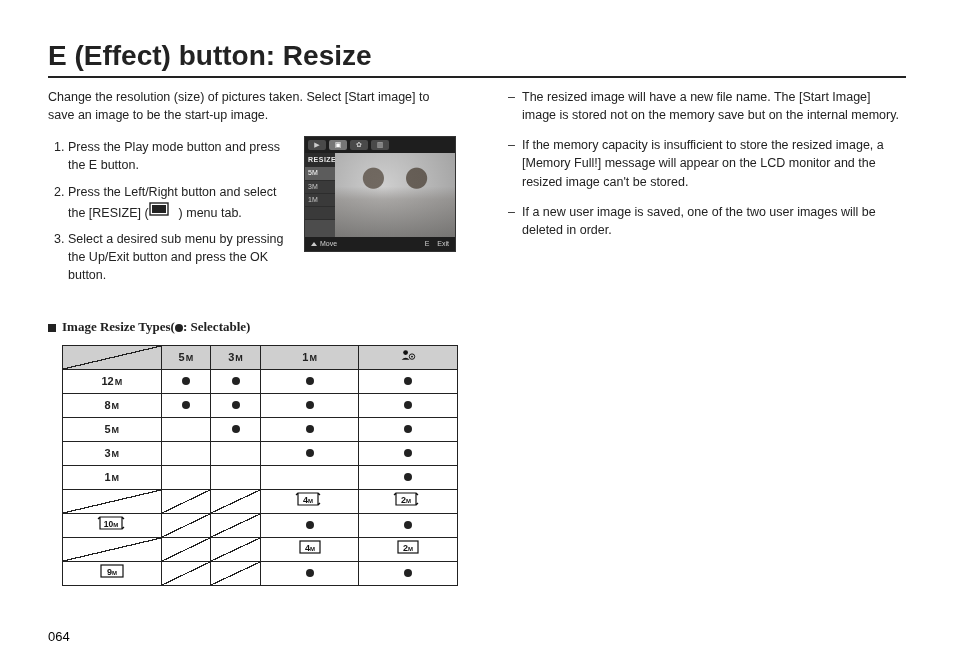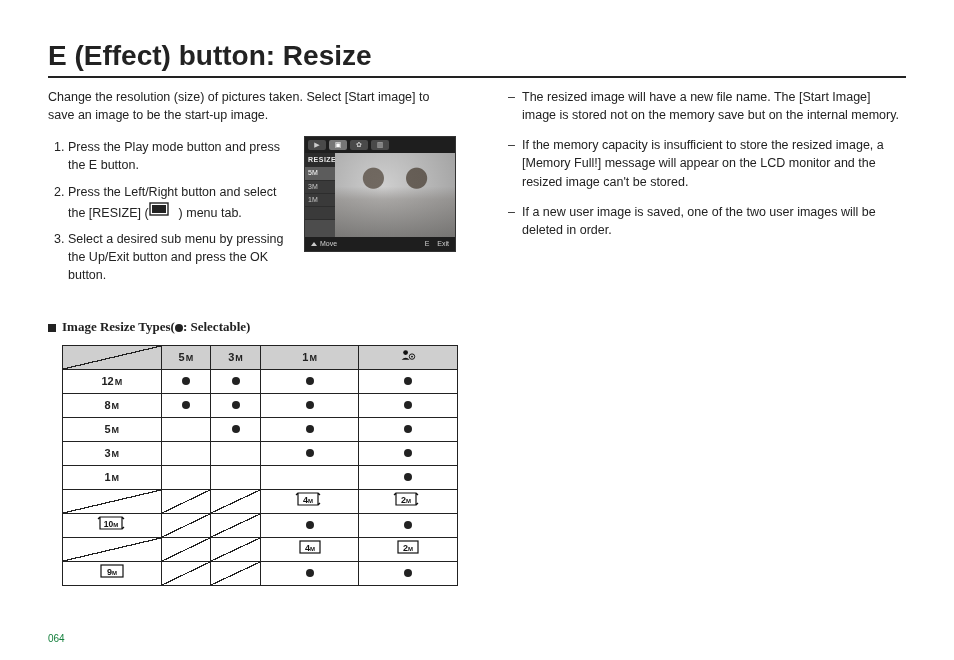--- a/index.html
+++ b/index.html
@@ -41,21 +41,21 @@
   .diag::after { content:""; position:absolute; left:0; right:0; top:0; bottom:0; background: linear-gradient(to bottom right, transparent calc(50% - .6px), #222 calc(50% - .6px), #222 calc(50% + .6px), transparent calc(50% + .6px)); }
   .mp { font-family: Arial, sans-serif; font-weight:bold; }
   .msmall { font-size:9px; margin-left:1px; }
   .icon-user { display:inline-flex; align-items:center; }
   .icon-user svg { width:16px; height:12px; }
   .icon-wide { display:inline-flex; align-items:center; justify-content:center; width:30px; height:16px; }
   .icon-wide svg { width:30px; height:16px; }
   .right ul { list-style: none; padding-left: 0; }
   .right li { position: relative; padding-left: 14px; margin-bottom: 12px; }
   .right li::before { content: "–"; position: absolute; left: 0; top: 0; }
-  .pagenum { position: absolute; left: 48px; bottom: 16px; font-size: 10px; color: #15803d; }
+  .pagenum { position: absolute; left: 48px; bottom: 16px; font-size: 13px; color: #000000; }
 </style>
 </head>
 <body>
 
 <div class="page">
   <h1 class="title">E (Effect) button: Resize</h1>
 
   <div class="cols">
     <div class="left">
       <p class="intro">Change the resolution (size) of pictures taken. Select [Start image] to save an image to be the start-up image.</p>

